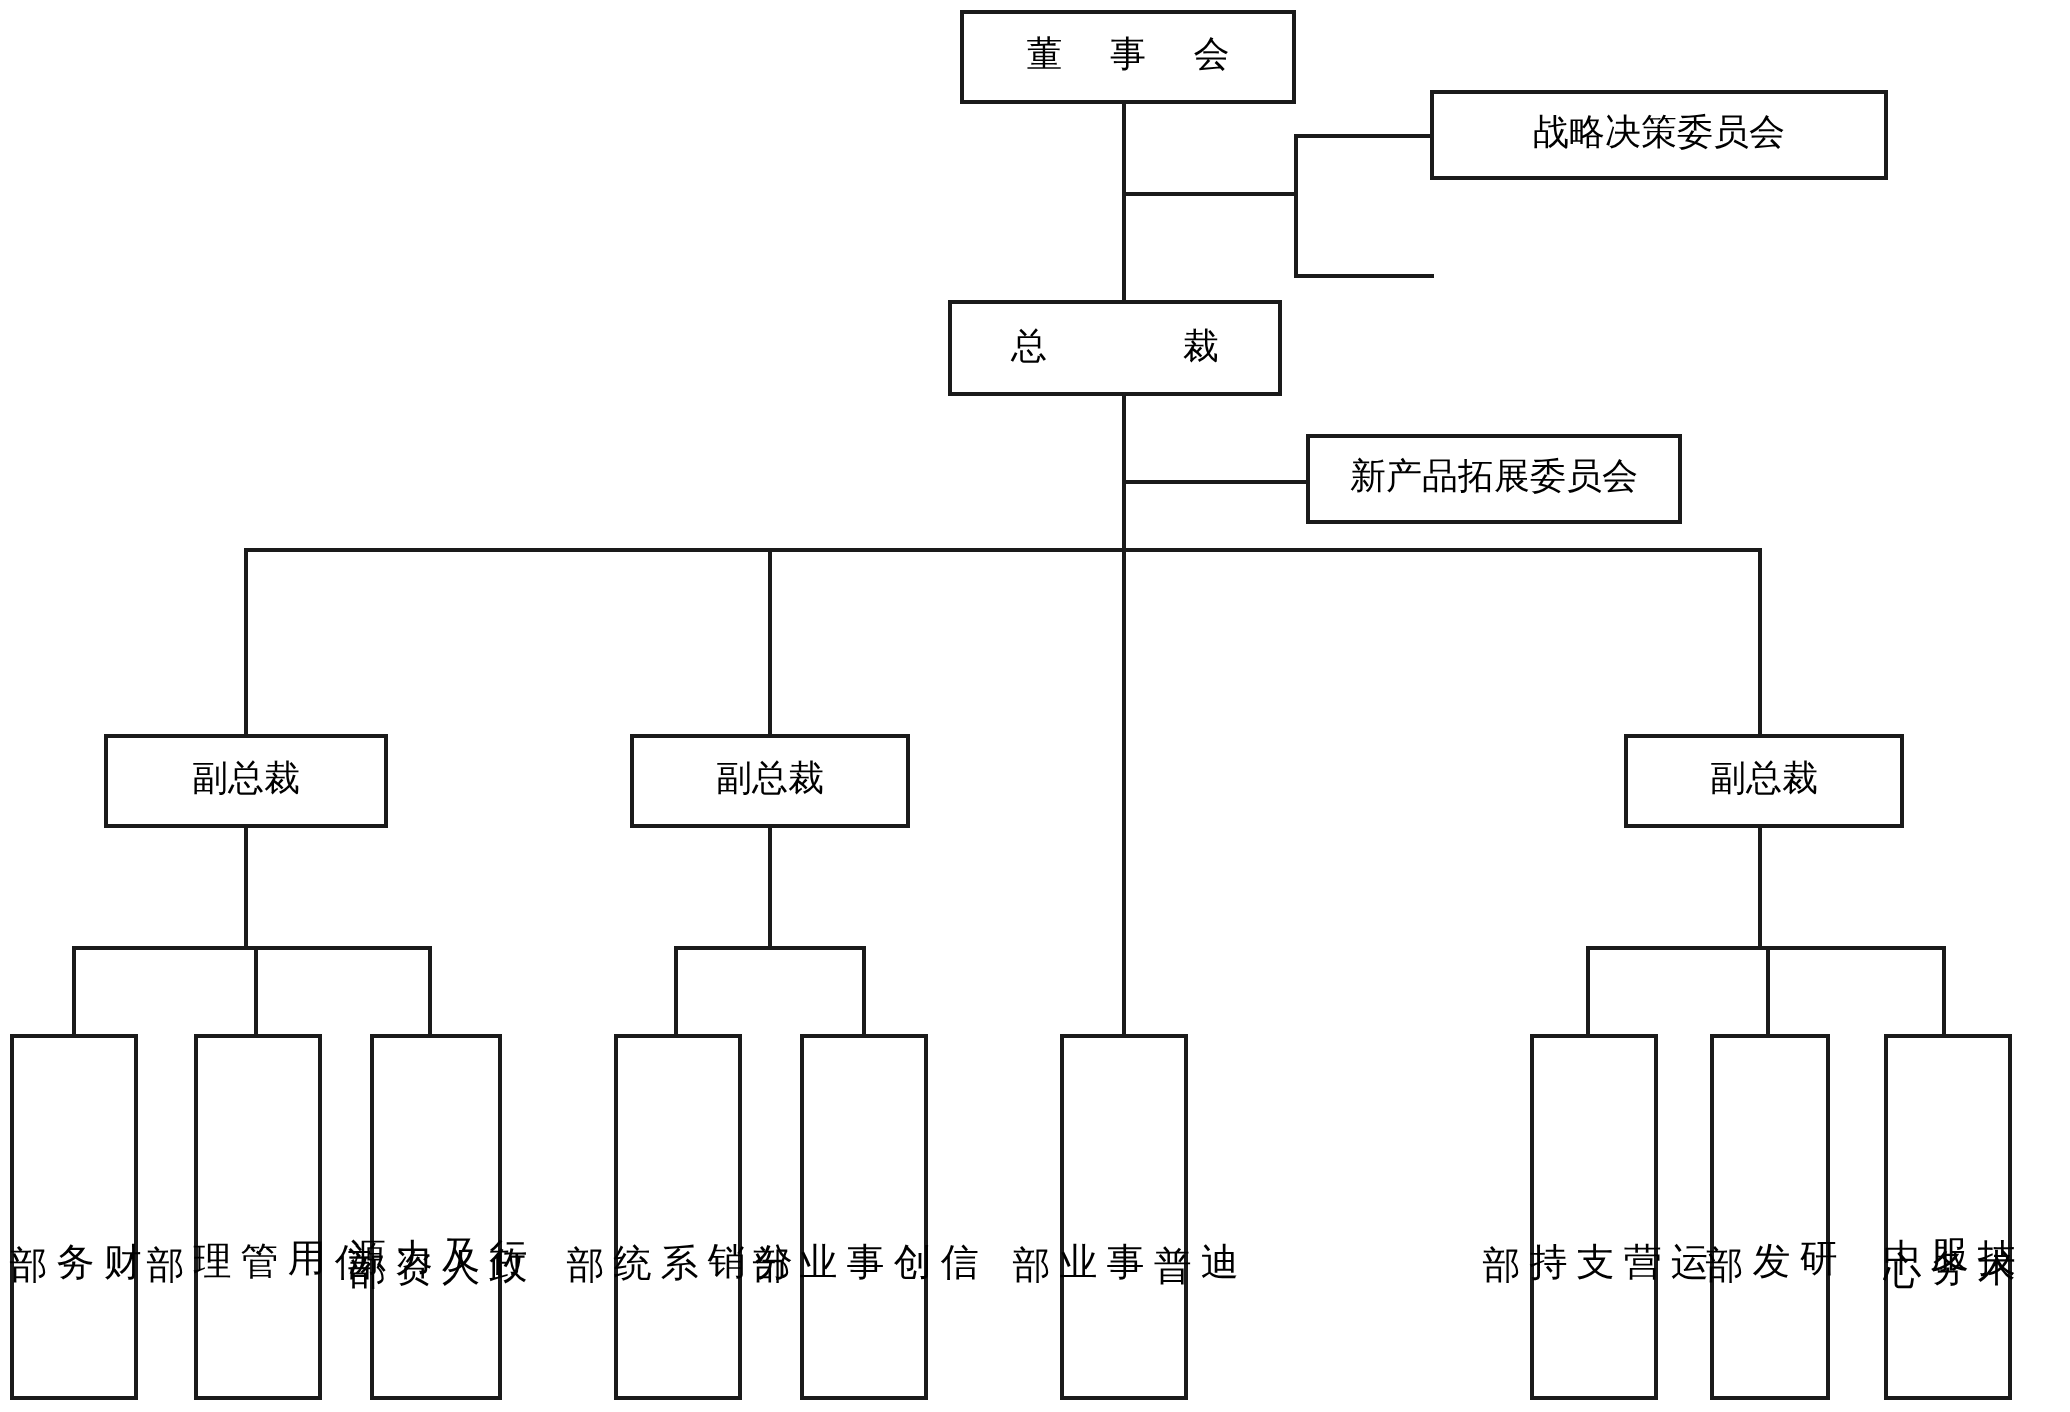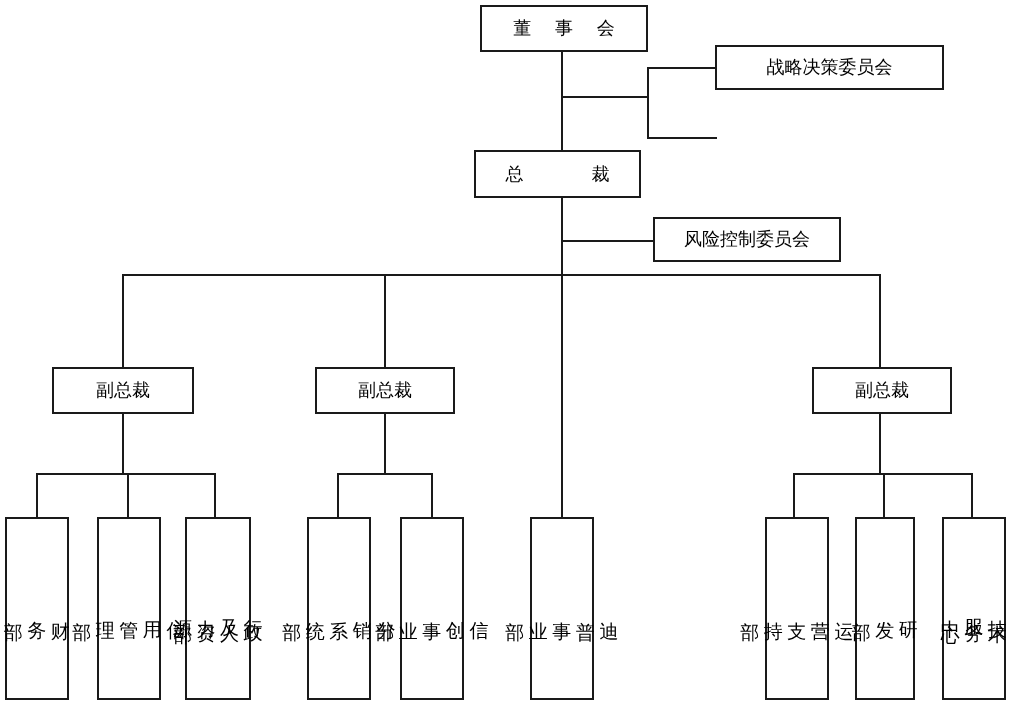--- a/index.html
+++ b/index.html
@@ -68,21 +68,21 @@
 
   <div class="node h-node wide-space" style="left:474px;top:150px;width:167px;height:48px;">
     <span class="lbl">总    裁</span>
   </div>
 
   <div class="ln vl" style="left:561px;top:198px;width:2px;height:319px;"></div>
 
   <div class="ln hl" style="left:561px;top:240px;width:93px;height:2px;"></div>
 
   <div class="node h-node" style="left:653px;top:217px;width:188px;height:45px;">
-    <span class="lbl">风险控制委员会</span>
+    <span class="lbl">新产品拓展委员会</span>
   </div>
 
   <div class="ln hl" style="left:123px;top:274px;width:758px;height:2px;"></div>
 
   <div class="ln vl" style="left:122px;top:274px;width:2px;height:93px;"></div>
   <div class="ln vl" style="left:384px;top:274px;width:2px;height:93px;"></div>
   <div class="ln vl" style="left:879px;top:274px;width:2px;height:93px;"></div>
 
   <div class="node h-node" style="left:52px;top:367px;width:142px;height:47px;">
     <span class="lbl">副总裁</span>

